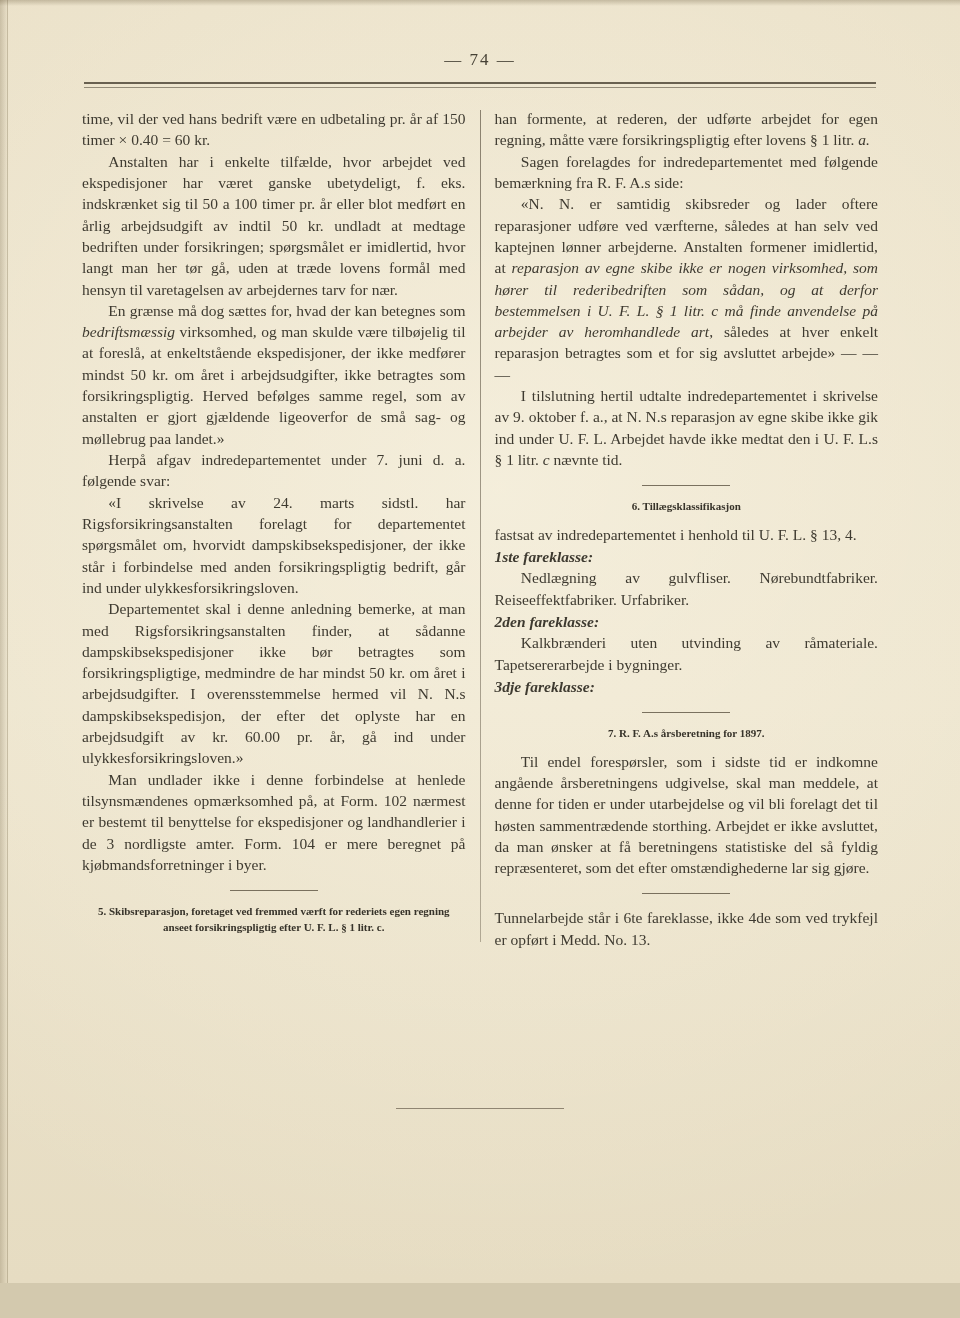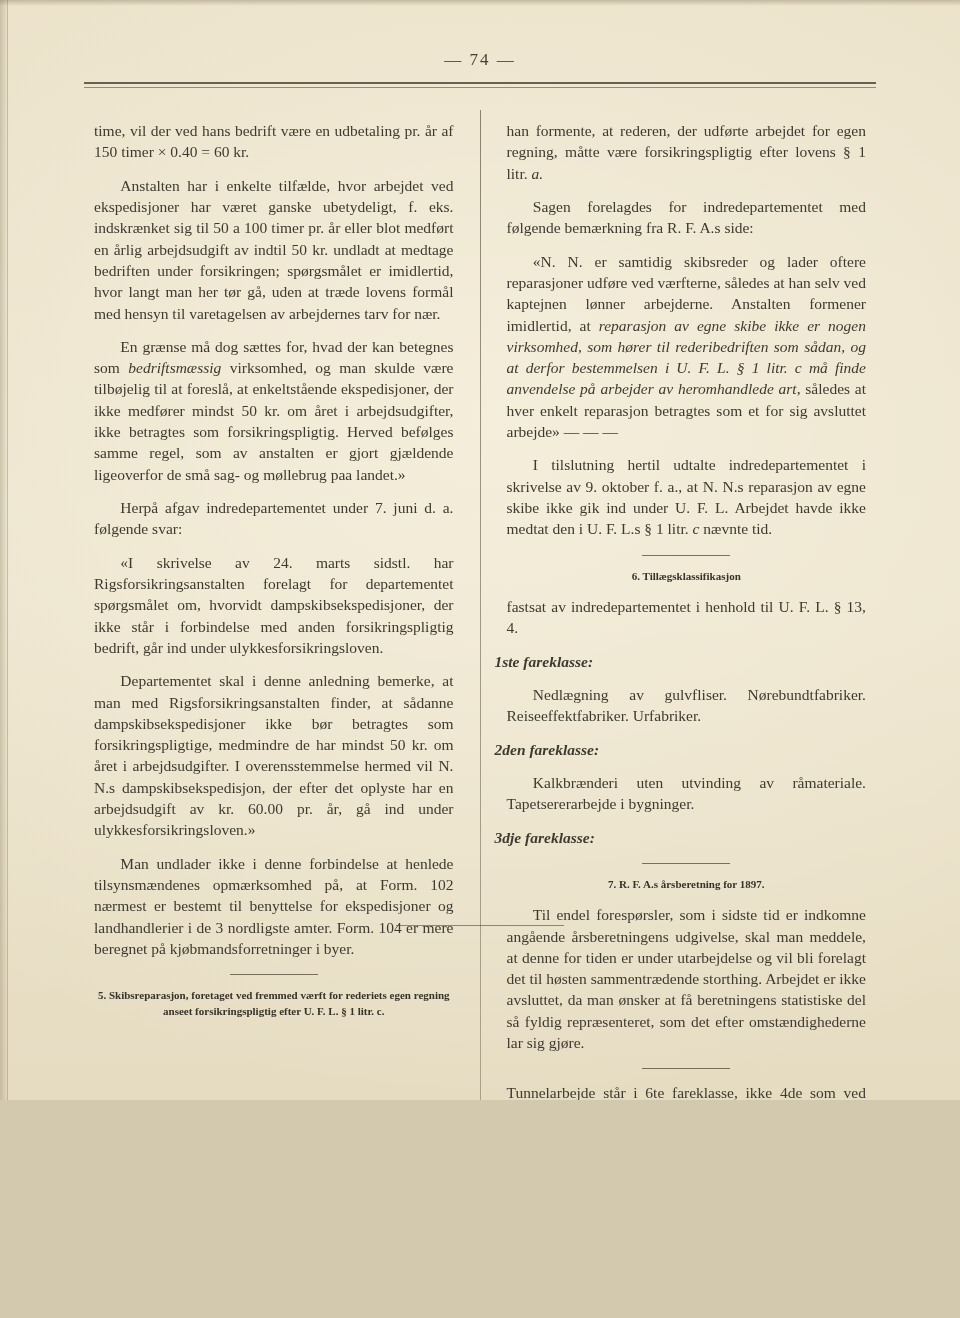--- a/index.html
+++ b/index.html
@@ -2,21 +2,21 @@
 <html><head>
 <meta charset="utf-8">
 <style>
   * { margin:0; padding:0; box-sizing:border-box; }
   body {
     font-family:"Liberation Serif","DejaVu Serif",serif;
     background:#d3c9ae;
     width:960px;
   }
   .sheet {
-    position:relative; width:960px; height:1100px; overflow:hidden;
+    position:relative; width:960px; height:1283px; overflow:hidden;
     color:#3e3a30;
     background:
       linear-gradient(180deg, rgba(103,88,57,0.30) 0px, rgba(103,88,57,0) 6px),
       linear-gradient(90deg, rgba(103,88,57,0.25) 0px, rgba(103,88,57,0) 8px),
       radial-gradient(ellipse 130% 90% at 52% 38%, rgba(255,252,240,0.45), rgba(255,252,240,0) 70%),
       linear-gradient(180deg,#eae0c7 0%,#ece3cb 55%,#e6dcc2 100%);
   }
   .sheet::before {
     content:""; position:absolute; top:0; bottom:0; left:7px; width:1px;
     background:rgba(100,85,55,0.28);
@@ -30,21 +30,21 @@
   }
   .columns { display:flex; align-items:stretch; margin:20px 82px 0; }
   .column {
     flex:1 1 0; font-size:15.5px; line-height:1.375;
     text-align:justify; color:#3e3a30;
   }
   .col-divider {
     width:1px; margin:2px 14px 8px;
     background:linear-gradient(rgba(85,75,58,0.65), rgba(85,75,58,0.40));
   }
-  p.block-p { margin:12px; }
+  p.block-p { margin:0; }
   .indent { text-indent:1.7em; }
   h3.block-heading {
     font-size:11px; font-weight:bold; text-align:center;
     margin:11px 4px 9px; line-height:1.4; color:#37332a;
   }
   p.block-label { font-weight:bold; font-style:italic; margin-top:1px; }
   .sep-rule { width:88px; border-top:1px solid rgba(82,72,55,0.75); margin:15px auto 13px; }
   .bottom-rule {
     position:absolute; left:50%; transform:translateX(-50%);
     bottom:174px; width:168px;

